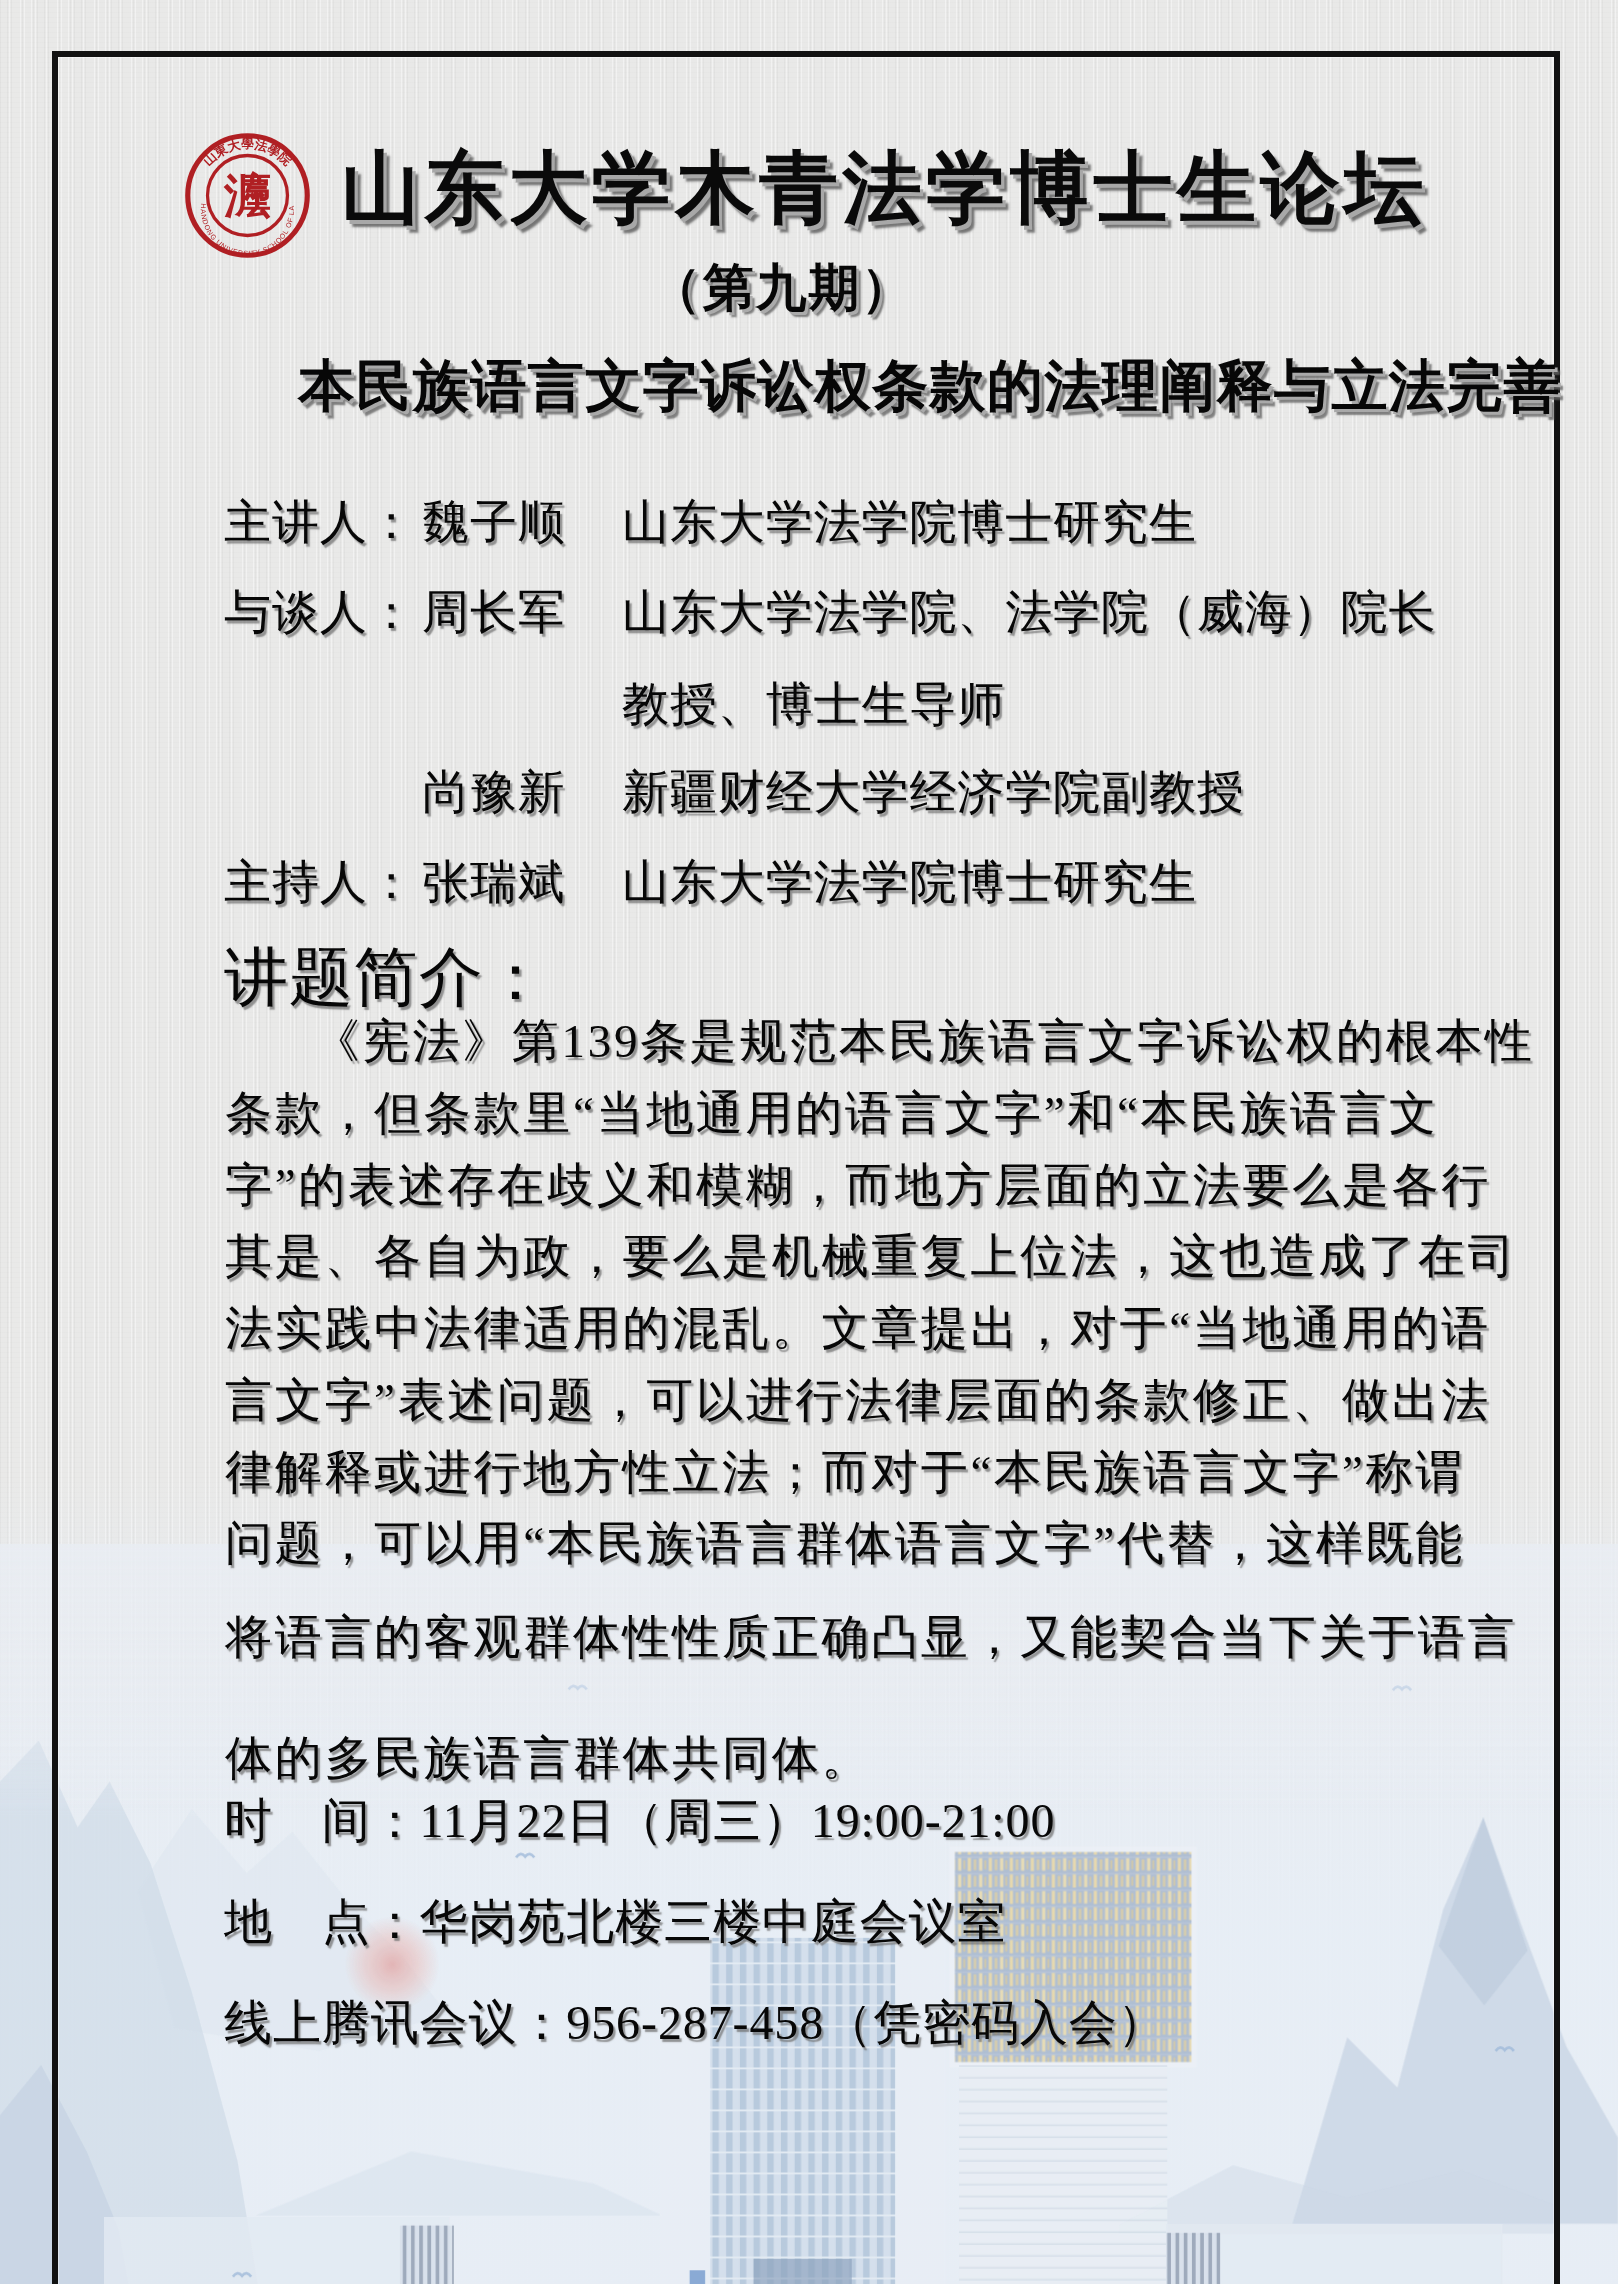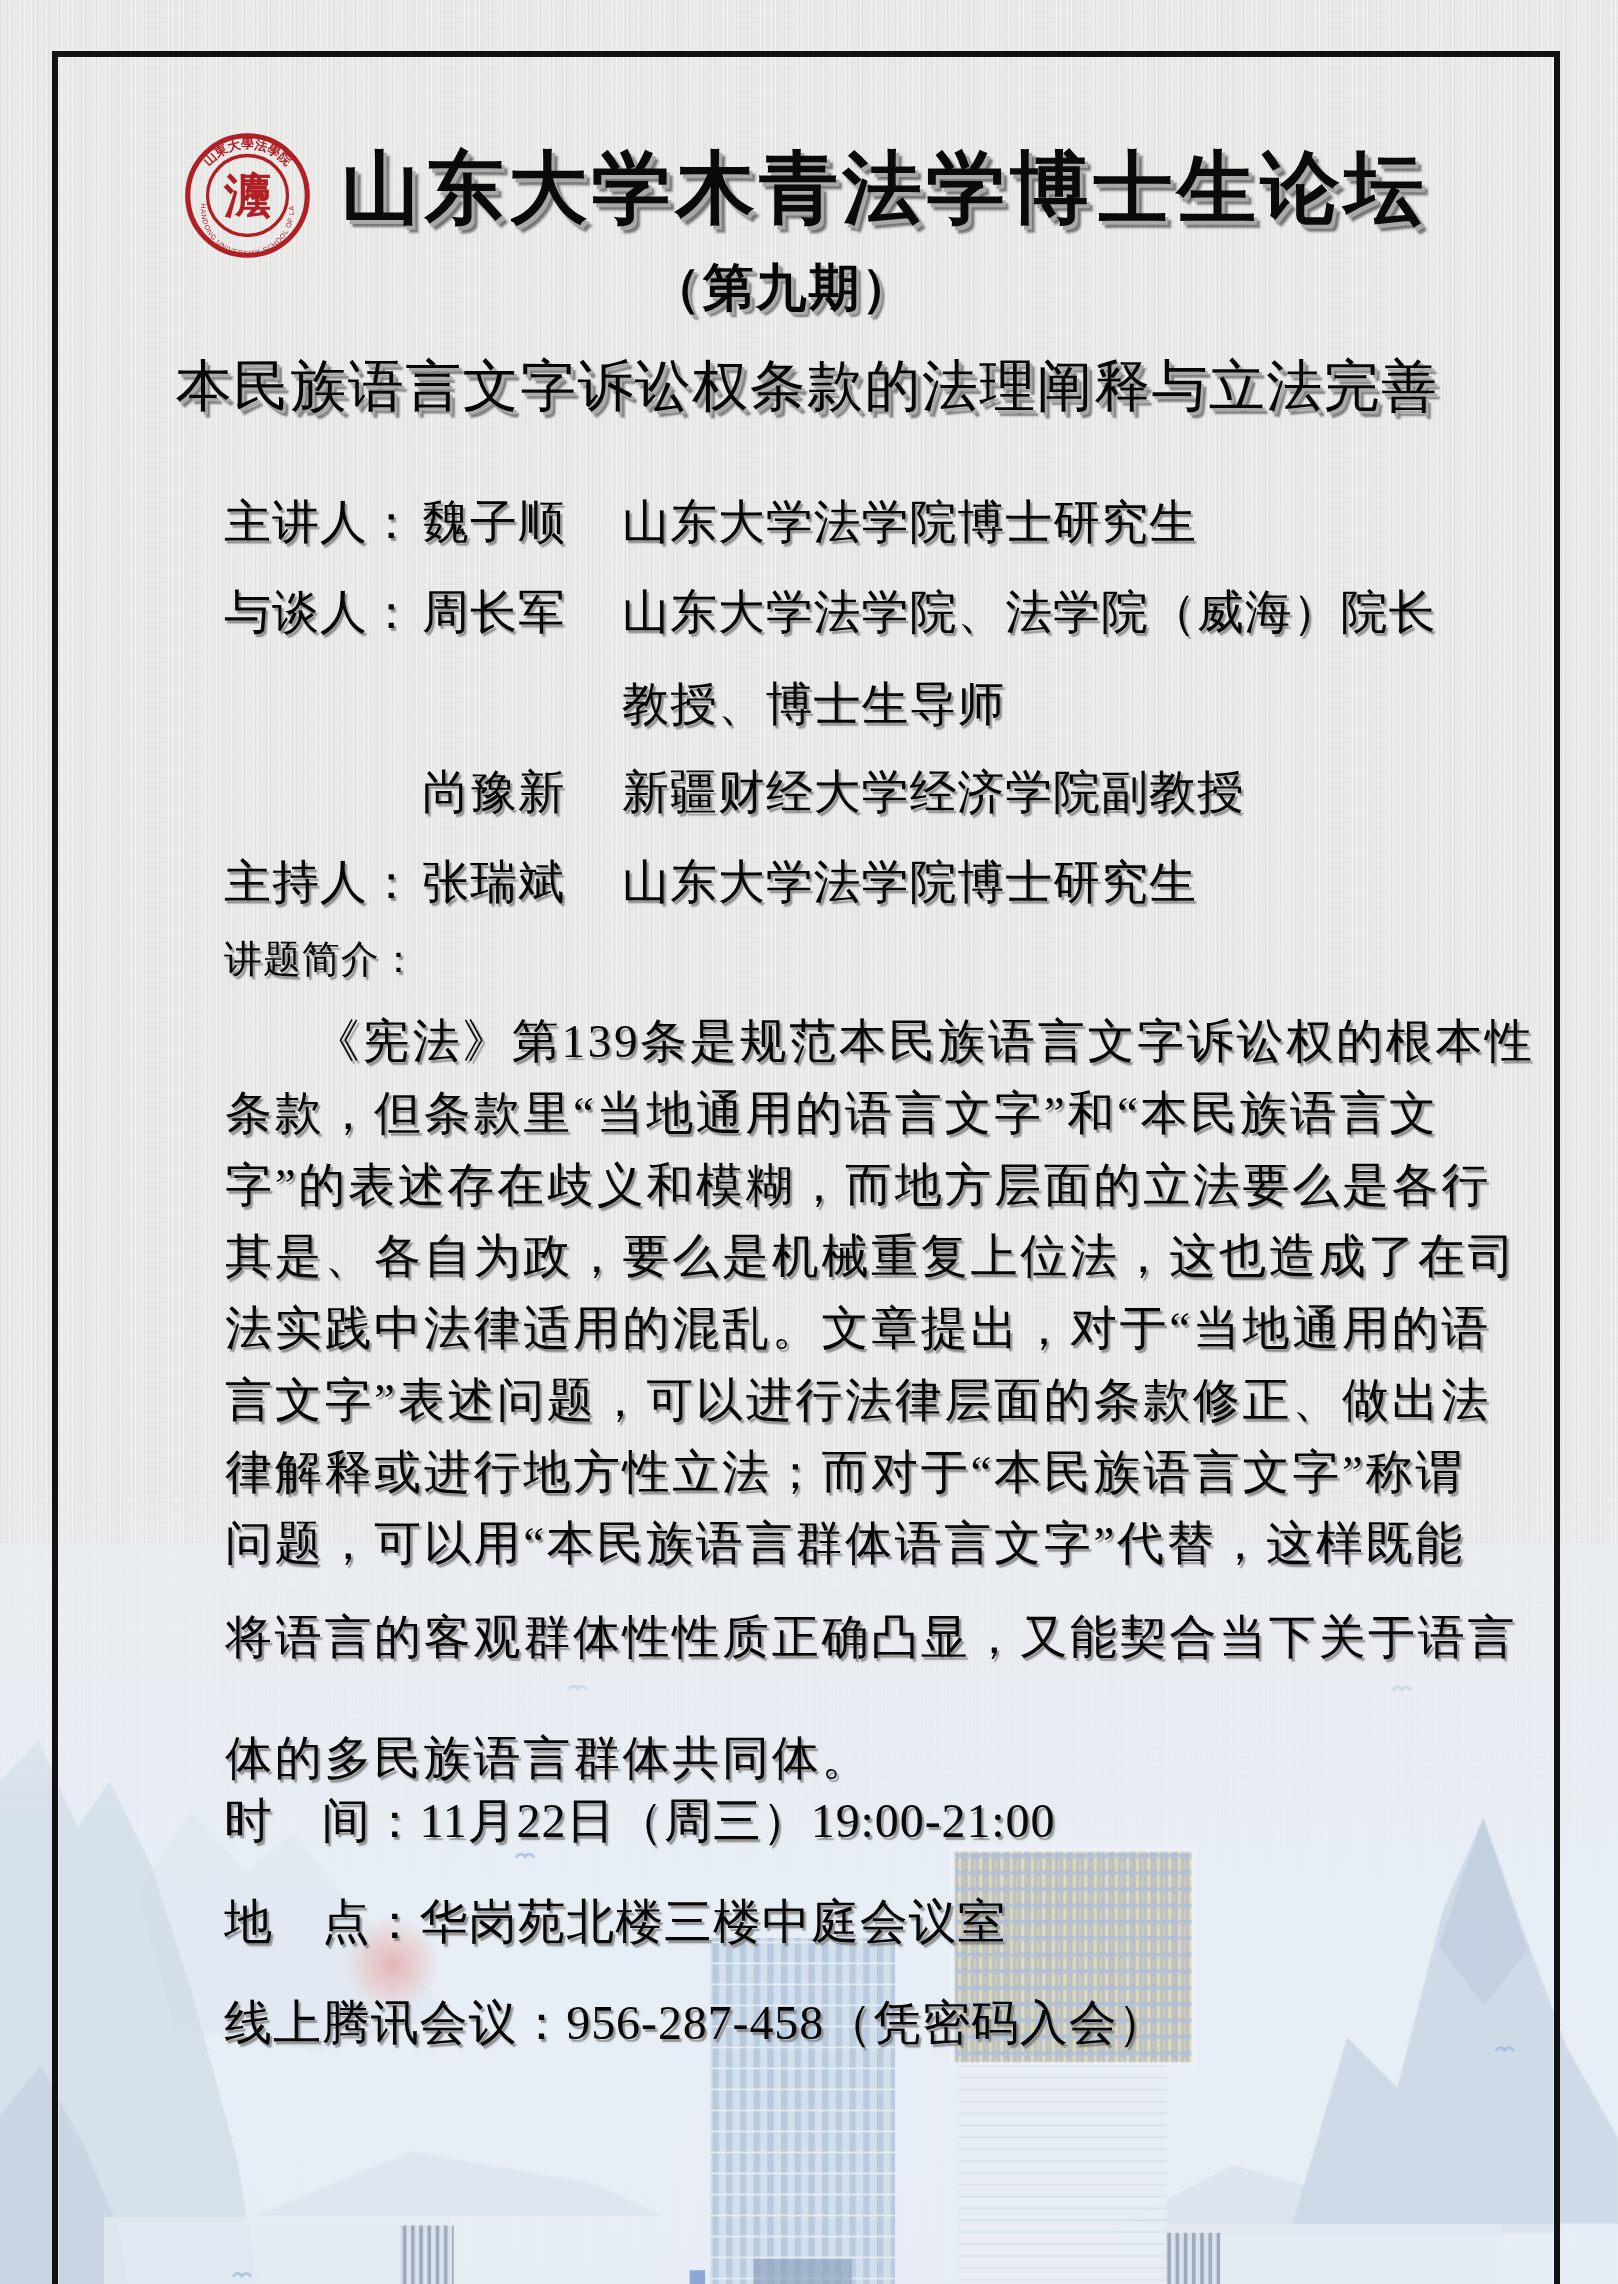--- a/index.html
+++ b/index.html
@@ -17,30 +17,30 @@
   .frame{position:absolute;left:52px;top:51px;width:1508px;height:2305px;z-index:5;
     border:6px solid #121212;box-sizing:border-box;box-shadow:inset 0 0 0 0.9px rgba(255,255,255,.45);}
   .layer{position:absolute;z-index:6;white-space:nowrap;}
 
   .logo{position:absolute;left:184px;top:132px;width:127px;height:127px;z-index:6;}
 
   .title{left:341px;top:144px;font-size:79px;line-height:1.15;font-weight:bold;letter-spacing:4.6px;color:#0a0a0a;
     text-shadow:3.2px 3.7px 0 #a8a8a8, 6px 6.9px 2.3px rgba(95,95,95,.85);}
   .issue{left:650px;top:260px;font-size:51px;line-height:1.1;font-weight:bold;letter-spacing:1.8px;
     text-shadow:2.7px 3.2px 0 #ababab, 4.6px 5px 1.8px rgba(100,100,100,.8);}
-  .topic{left:53px;top:354px;width:1508px;text-align:center;font-size:56px;line-height:1.15;font-weight:normal;letter-spacing:1.4px;
+  .topic{left:53px;top:354px;width:1508px;text-align:right;font-size:56px;line-height:1.15;font-weight:bold;letter-spacing:1.4px;
     text-shadow:2.7px 3.2px 0 #a9a9a9, 5px 5.5px 1.8px rgba(100,100,100,.8);}
 
   .srow{position:absolute;left:0;width:1618px;height:69px;font-size:47px;line-height:1.2;letter-spacing:0.9px;z-index:6;
     text-shadow:2.3px 2.7px 1.4px rgba(110,110,110,.72);white-space:nowrap;}
   .srow .lab{position:absolute;left:224px;}
   .srow .nam{position:absolute;left:406px;margin-left:16px;}
   .srow .des{position:absolute;left:622px;text-align:right;}
 
-  .abslabel{left:224px;top:934px;font-size:38px;letter-spacing:0.9px;text-shadow:2.3px 2.7px 1.4px rgba(110,110,110,.72);}
+  .abslabel{left:224px;top:934px;font-size:64px;letter-spacing:0.9px;text-shadow:2.3px 2.7px 1.4px rgba(110,110,110,.72);}
   .abs{position:absolute;left:225px;font-size:47px;line-height:1.2;letter-spacing:2.7px;white-space:nowrap;z-index:6;
     text-shadow:2.3px 2.7px 1.4px rgba(110,110,110,.72);}
   .tline{position:absolute;left:224px;font-size:48px;line-height:1.2;letter-spacing:0.9px;z-index:6;
     text-shadow:2.3px 2.7px 1.4px rgba(110,110,110,.72);white-space:nowrap;}
 </style>
 </head>
 <body>
 
 <div class="page">
 

